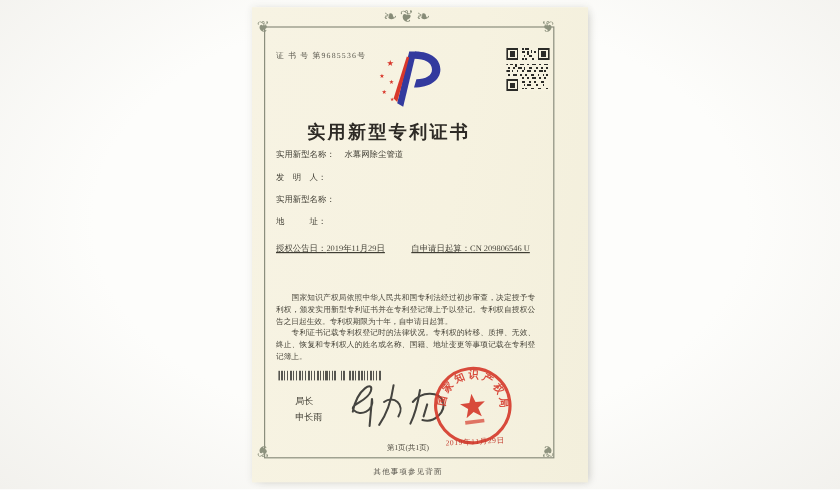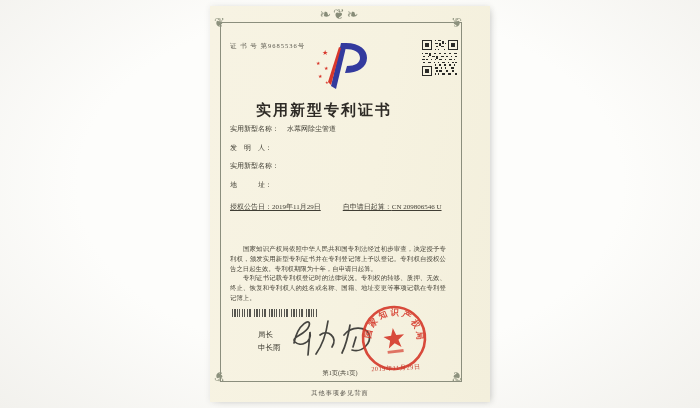--- a/index.html
+++ b/index.html
@@ -49,21 +49,21 @@
   }
   .paras p{margin:0;text-indent:13px;}
   .barcode{
     position:absolute;left:22px;top:303px;width:86px;height:8px;
     background:repeating-linear-gradient(90deg,
       #3a3a36 0 1px,transparent 1px 2.2px,
       #3a3a36 2.2px 4px,transparent 4px 5px,
       #3a3a36 5px 5.6px,transparent 5.6px 7.4px);
     opacity:.85;
   }
-  .signer{position:absolute;left:48px;top:322px;font-size:7.5px;line-height:13px;color:#3c3a30;}
+  .signer{position:absolute;left:36px;top:322px;font-size:7.5px;line-height:13px;color:#3c3a30;}
   .signature{position:absolute;left:72px;top:303px;width:104px;height:54px;}
   .seal{position:absolute;left:148px;top:296px;width:72px;height:72px;transform:rotate(-7deg);opacity:.9;}
   .seal-date{
     position:absolute;left:150px;top:358px;width:72px;text-align:center;
     font-size:6.3px;color:#c23a2c;transform:rotate(-3deg);letter-spacing:.5px;
   }
   .page-footer{
     position:absolute;left:10px;top:363px;width:240px;text-align:center;
     font-size:6.2px;color:#4a473c;
   }

